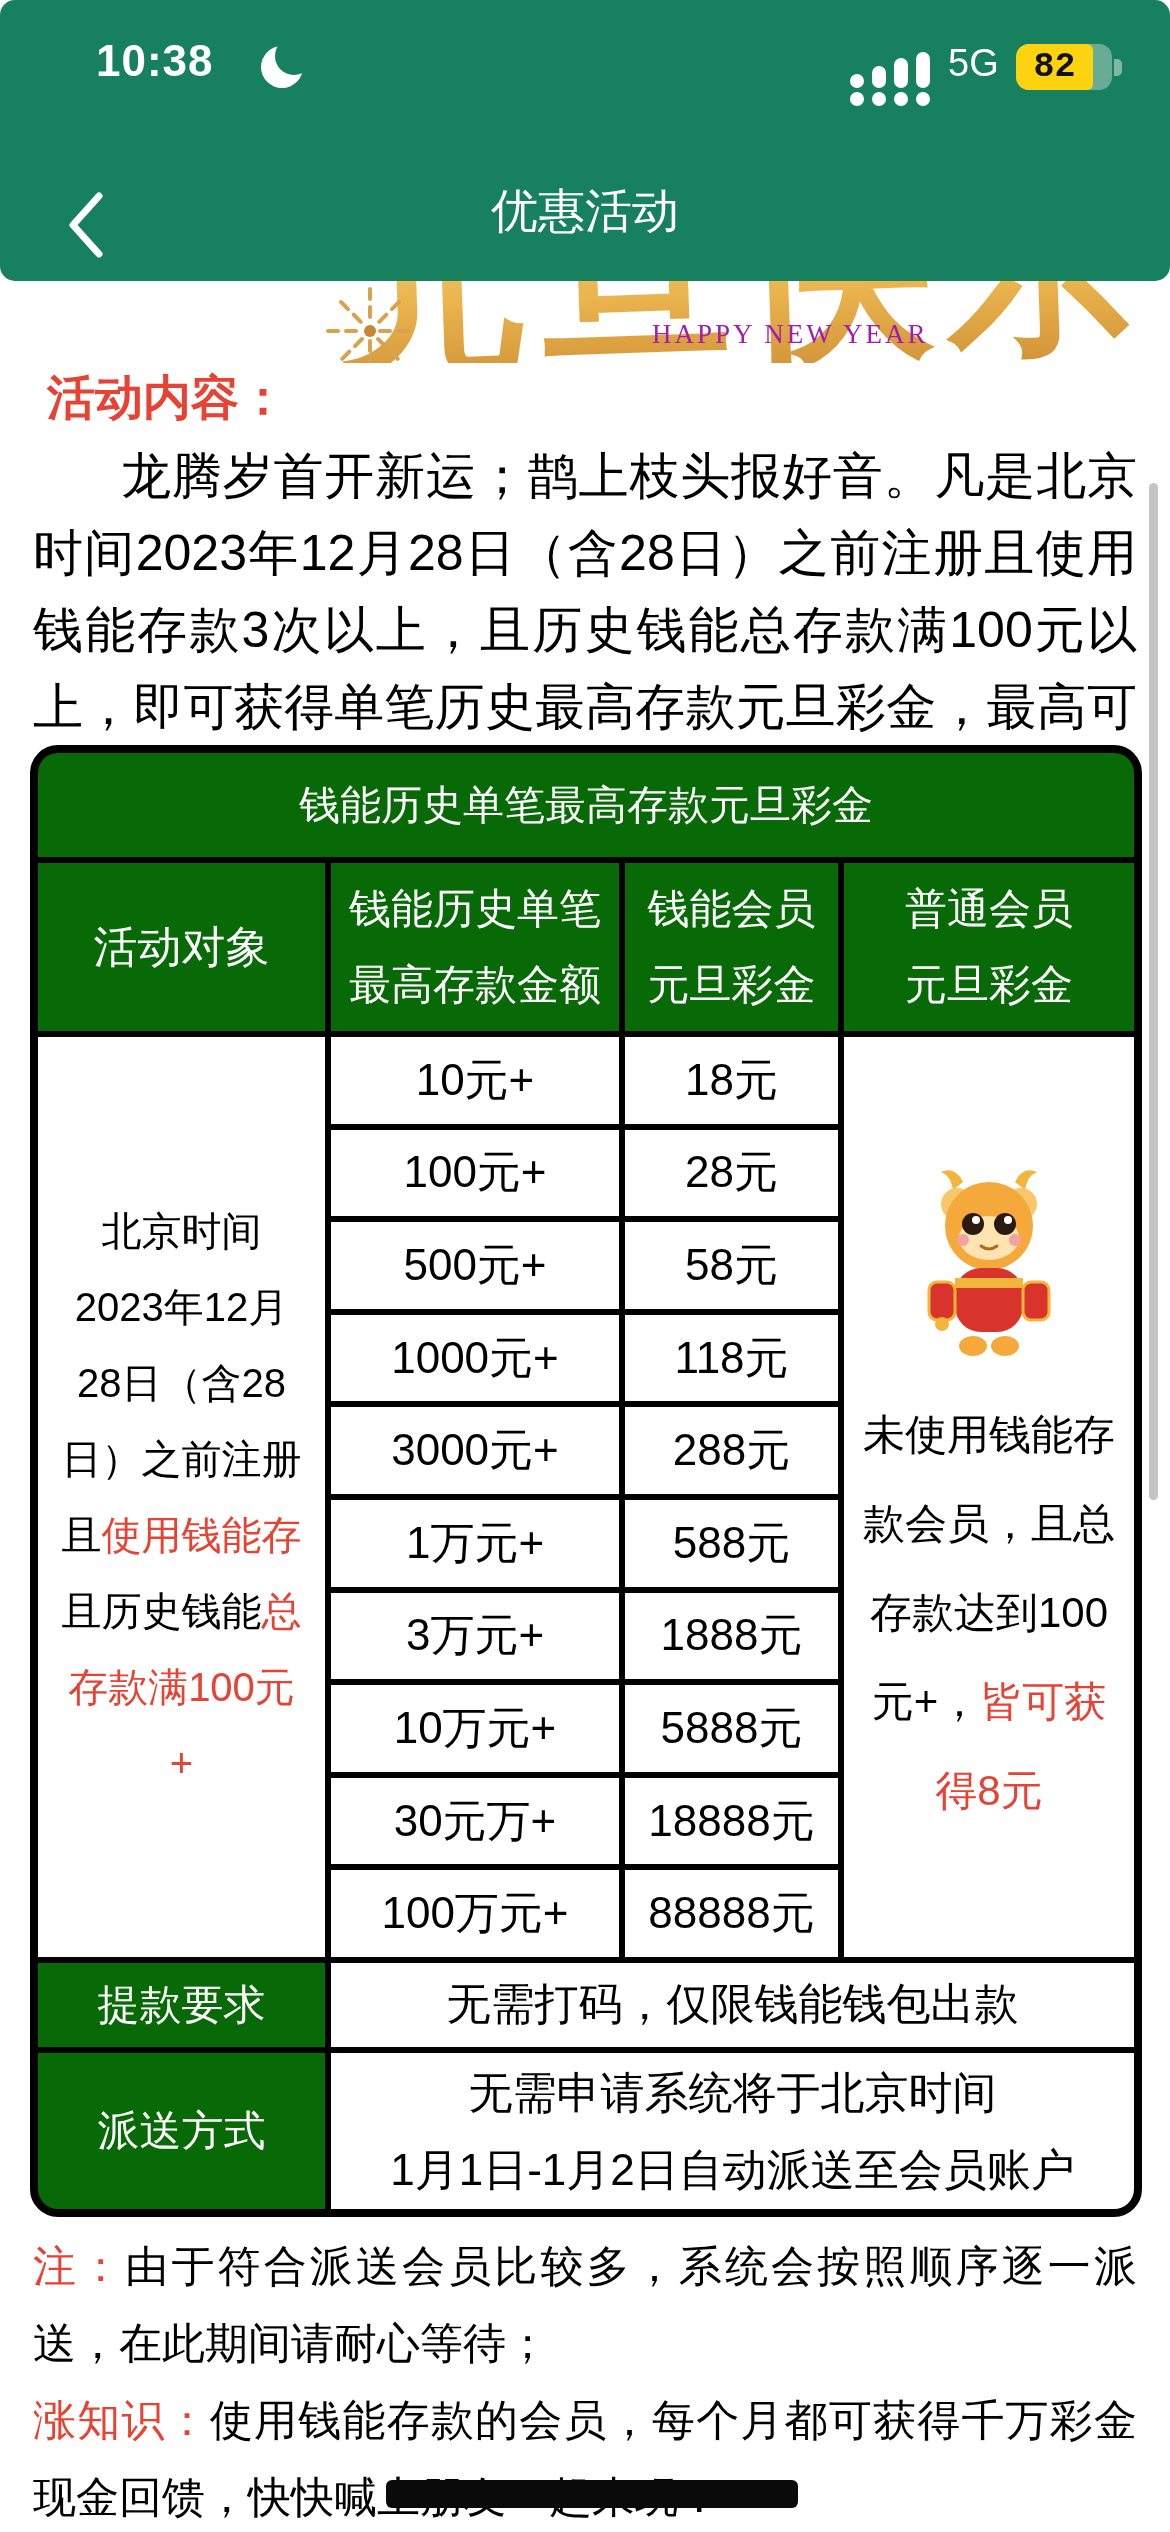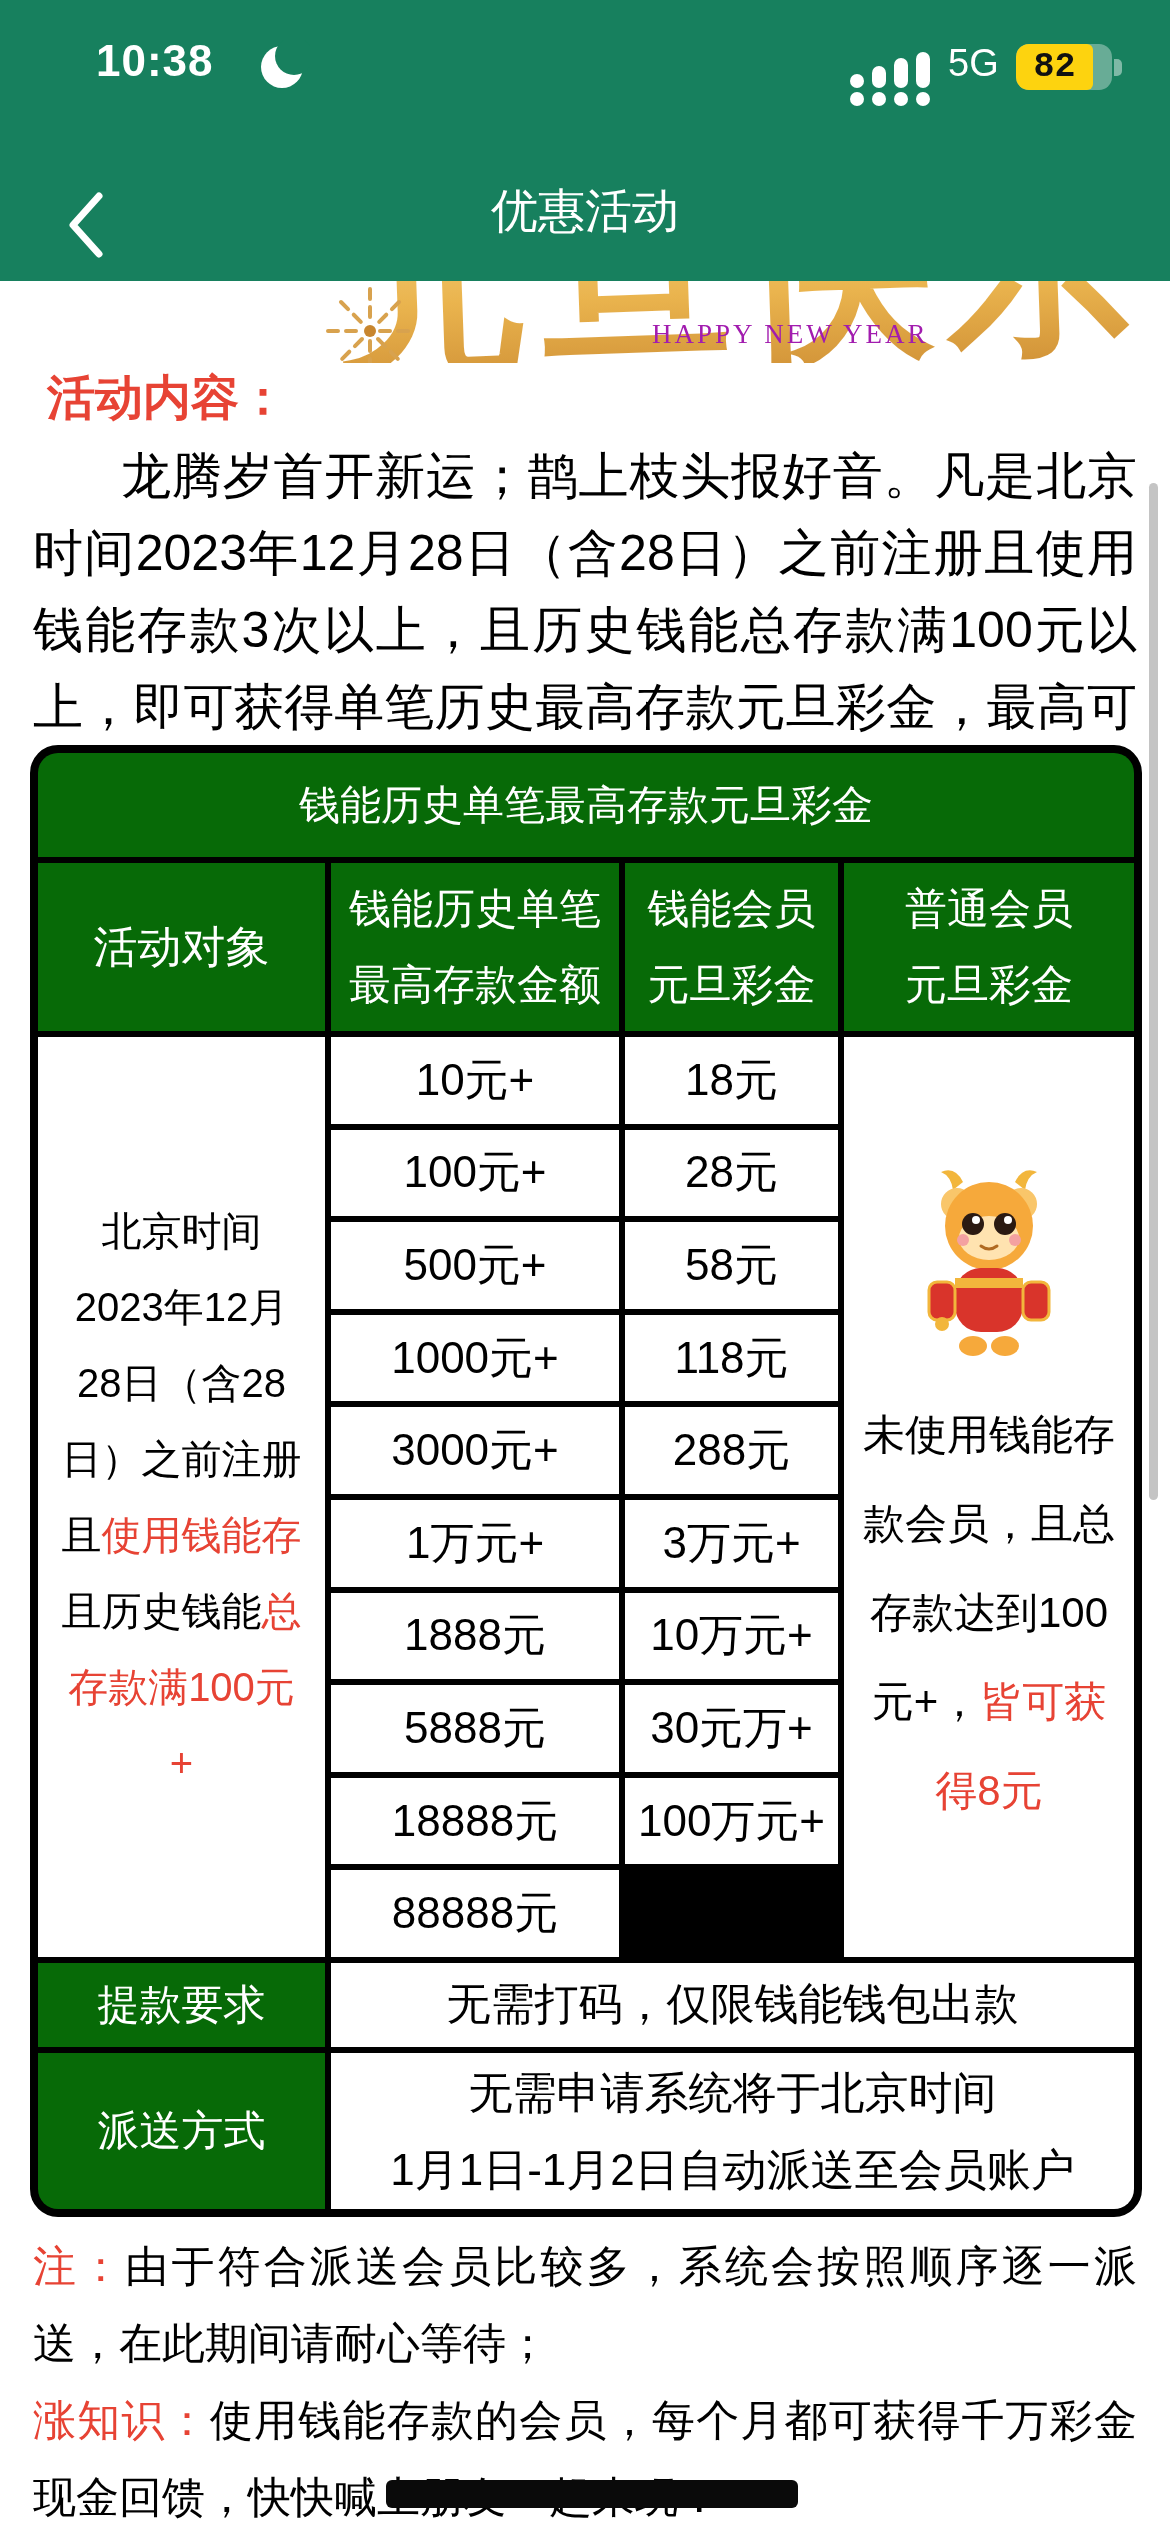--- a/index.html
+++ b/index.html
@@ -1,21 +1,21 @@
 <!DOCTYPE html>
 <html><head>
 <meta charset="utf-8">
 <style>
   * { margin:0; padding:0; box-sizing:border-box; }
   html,body { width:1170px; height:2532px; }
   body {
     font-family:"Liberation Sans","DejaVu Sans",sans-serif;
     background:#ffffff; position:relative; overflow:hidden;
   }
-  .abs { position:absolute; }
+  .abs { position:absolute;border-radius:15px; }
 
   
   .header-green { left:0; top:0; width:1170px; height:281px; background:#17805e; }
   .status-row { left:0; top:36px; width:1170px; height:90px; }
   .time { left:96px; top:0; font-size:44px; font-weight:bold; color:#fff; letter-spacing:1px; }
   .moon { left:258px; top:4px; }
   .signal { left:850px; top:16px; }
   .net5g { left:948px; top:6px; font-size:38px; color:#fff; font-weight:500; }
   .battery { left:1016px; top:8px; width:96px; height:46px; border-radius:13px;
              background:rgba(255,255,255,.35); overflow:hidden; }
@@ -196,20 +196,21 @@
 
   <div class="cell">100元+</div>
   <div class="cell">28元</div>
   <div class="cell">500元+</div>
   <div class="cell">58元</div>
   <div class="cell">1000元+</div>
   <div class="cell">118元</div>
   <div class="cell">3000元+</div>
   <div class="cell">288元</div>
   <div class="cell">1万元+</div>
+  <div class="cell">588元</div>
   <div class="cell">3万元+</div>
   <div class="cell">1888元</div>
   <div class="cell">10万元+</div>
   <div class="cell">5888元</div>
   <div class="cell">30元万+</div>
   <div class="cell">18888元</div>
   <div class="cell">100万元+</div>
   <div class="cell">88888元</div>
 
   <div class="cell green w-label">提款要求</div>

